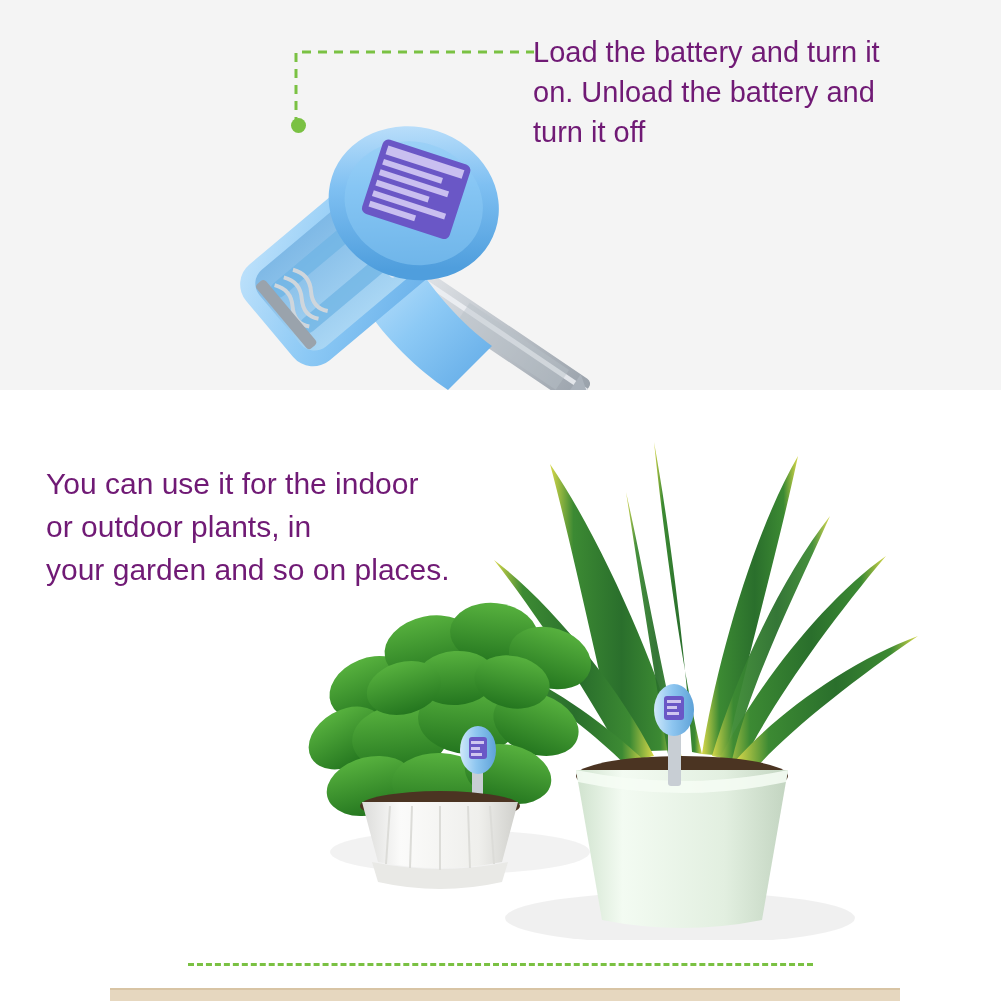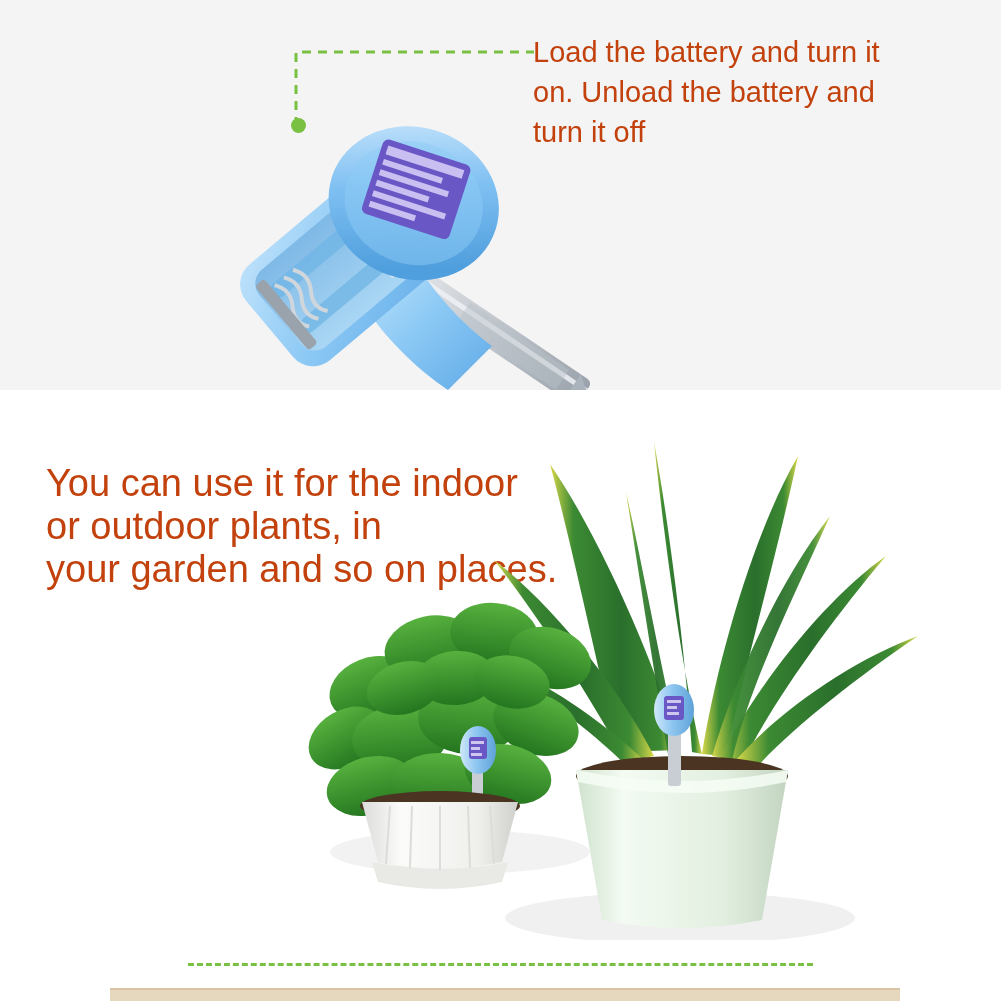--- a/index.html
+++ b/index.html
@@ -34,36 +34,36 @@
     top: 390px;
     width: 1001px;
     height: 611px;
     background: #ffffff;
     overflow: hidden;
   }
 
   
   .caption {
     position: absolute;
-    color: #c2410c;
+    color: #701a75;
     font-size: 29px;
     line-height: 40px;
     white-space: pre-line;
     letter-spacing: 0px;
   }
   .caption-top {
     left: 533px;
     top: 32px;
     width: 430px;
   }
   .caption-bottom {
     left: 46px;
     top: 462px;
     width: 520px;
-    font-size: 38px;
+    font-size: 30px;
     line-height: 43px;
   }
 
   
   .leader {
     position: absolute;
     left: 290px;
     top: 40px;
     width: 250px;
     height: 95px;

